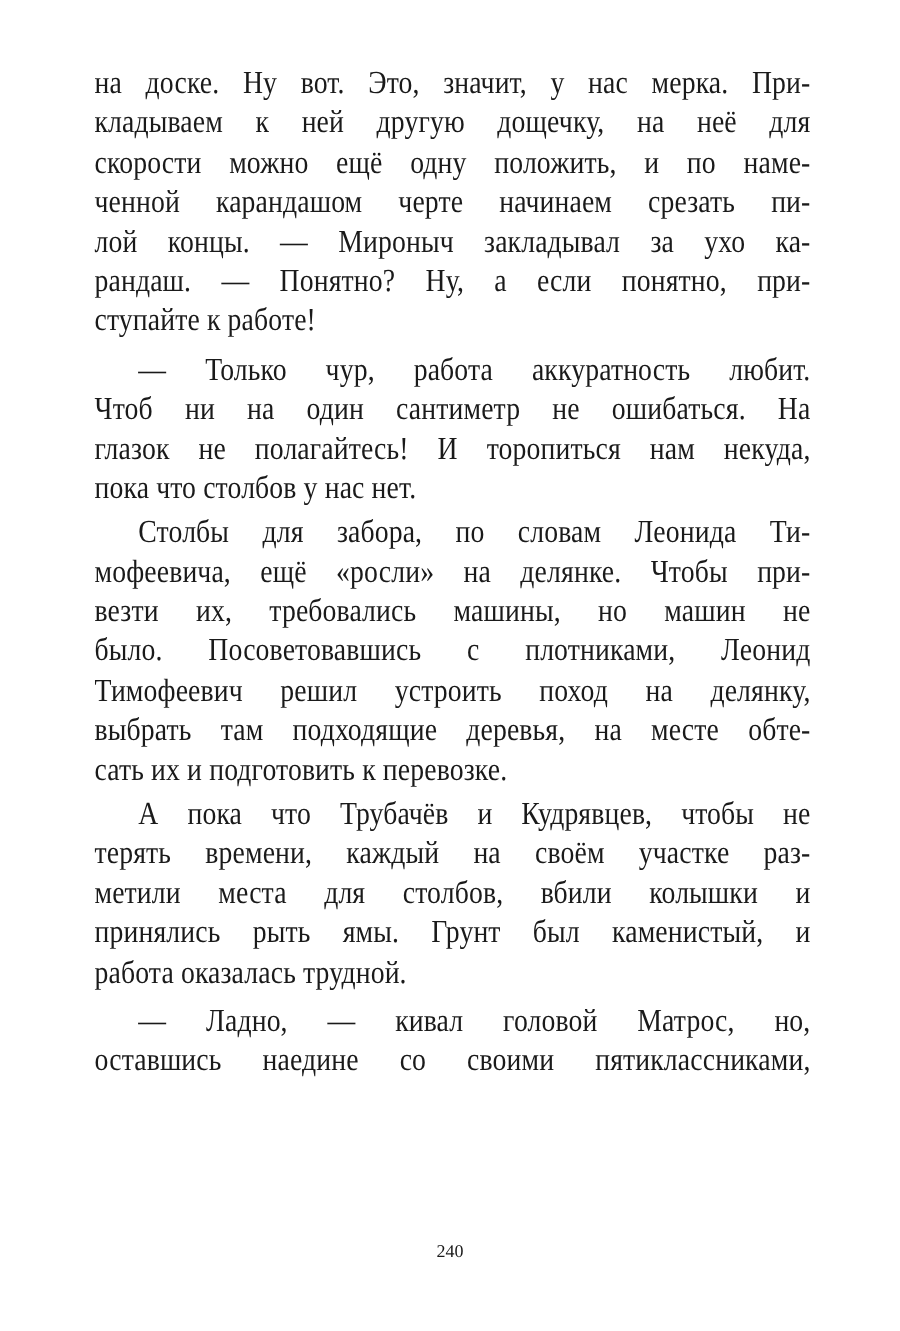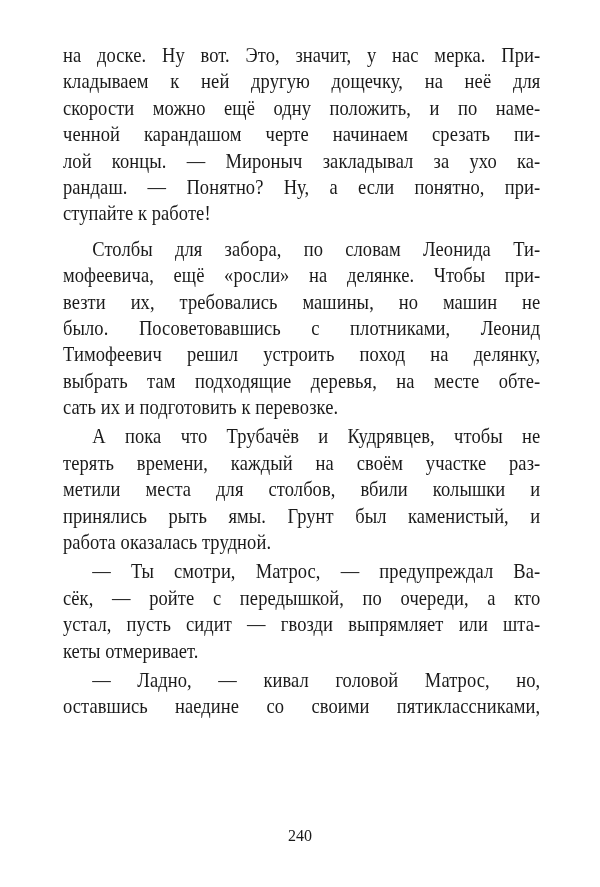--- a/index.html
+++ b/index.html
@@ -43,21 +43,21 @@
     }
     .para-gap {
       height: 3px;
     }
     .page-number {
       position: absolute;
       left: 0;
       width: 600px;
       top: 827px;
       text-align: center;
-      font-size: 16px;
+      font-size: 12px;
       font-family: "Liberation Serif", "DejaVu Serif", serif;
       color: #1a1a1a;
     }
   </style>
 </head>
 <body>
 
 <div class="page">
 
   <div>
@@ -66,20 +66,26 @@
     <span class="line">скорости можно ещё одну положить, и по наме-</span>
     <span class="line">ченной карандашом черте начинаем срезать пи-</span>
     <span class="line">лой концы. — Мироныч закладывал за ухо ка-</span>
     <span class="line">рандаш. — Понятно? Ну, а если понятно, при-</span>
     <span class="line last">ступайте к работе!</span>
   </div>
   <div class="para-gap"></div>
 
   <div class="para-gap"></div>
 
+  <div>
+    <span class="line indent">— Только чур, работа аккуратность любит.</span>
+    <span class="line">Чтоб ни на один сантиметр не ошибаться. На</span>
+    <span class="line">глазок не полагайтесь! И торопиться нам некуда,</span>
+    <span class="line last">пока что столбов у нас нет.</span>
+  </div>
   <div class="para-gap"></div>
 
   <div>
     <span class="line indent">Столбы для забора, по словам Леонида Ти-</span>
     <span class="line">мофеевича, ещё «росли» на делянке. Чтобы при-</span>
     <span class="line">везти их, требовались машины, но машин не</span>
     <span class="line">было. Посоветовавшись с плотниками, Леонид</span>
     <span class="line">Тимофеевич решил устроить поход на делянку,</span>
     <span class="line">выбрать там подходящие деревья, на месте обте-</span>
     <span class="line last">сать их и подготовить к перевозке.</span>
@@ -88,26 +94,20 @@
 
   <div>
     <span class="line indent">А пока что Трубачёв и Кудрявцев, чтобы не</span>
     <span class="line">терять времени, каждый на своём участке раз-</span>
     <span class="line">метили места для столбов, вбили колышки и</span>
     <span class="line">принялись рыть ямы. Грунт был каменистый, и</span>
     <span class="line last">работа оказалась трудной.</span>
   </div>
   <div class="para-gap"></div>
 
-  <div>
-    <span class="line indent">— Ты смотри, Матрос, — предупреждал Ва-</span>
-    <span class="line">сёк, — ройте с передышкой, по очереди, а кто</span>
-    <span class="line">устал, пусть сидит — гвозди выпрямляет или шта-</span>
-    <span class="line last">кеты отмеривает.</span>
-  </div>
   <div class="para-gap"></div>
 
   <div>
     <span class="line indent">— Ладно, — кивал головой Матрос, но,</span>
     <span class="line">оставшись наедине со своими пятиклассниками,</span>
 
   </div>
 </div>
 
 <div class="page-number">240</div>

